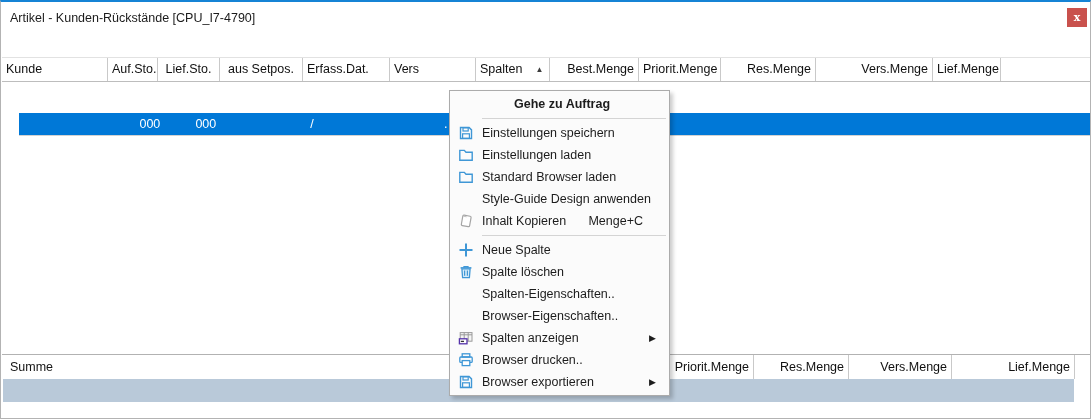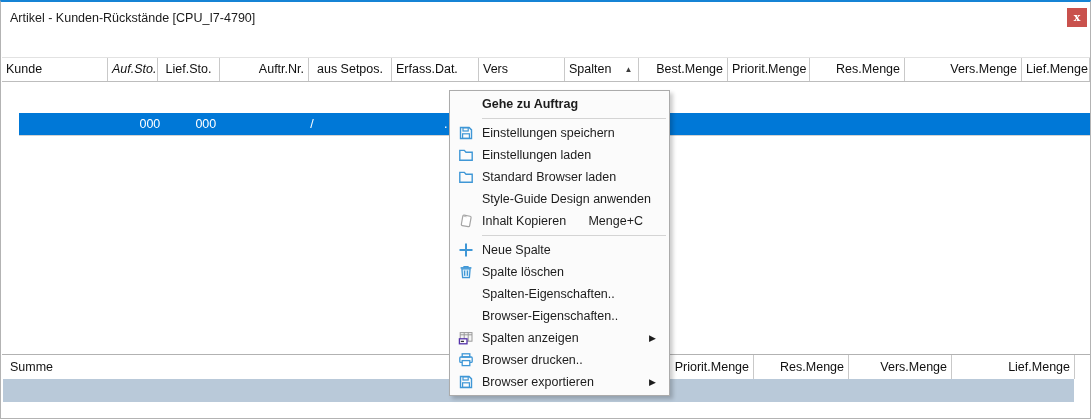--- a/index.html
+++ b/index.html
@@ -30,41 +30,40 @@
   .summary-header{position:absolute;left:1px;top:353px;width:1088px;height:24px;background:#fff;}
   .summary-label{position:absolute;left:8px;top:5px;font-size:12.5px;color:#141414;}
   .scell{position:absolute;top:0;height:24px;box-sizing:border-box;padding:5px 4px 0 0;
     border-right:1px solid #c9c9c9;text-align:right;font-size:12.5px;color:#101010;white-space:nowrap;}
   .summary-row{position:absolute;left:2px;top:377px;width:1071px;height:23px;background:#b9c9d9;}
   
   .context-menu{position:absolute;left:448px;top:88px;width:221px;box-sizing:border-box;
     background:#fbfbfb;border:1px solid #ababab;box-shadow:3px 3px 4px rgba(0,0,0,0.20);
     padding:2px 0;z-index:10;}
   .mitem{height:22px;display:flex;align-items:center;padding:0 10px 0 5px;font-size:12.5px;color:#1c1c1c;}
-  .mitem.bold{font-weight:700;}
+  .mitem.bold{font-weight:700;gap:32px;}
   .micon{width:22px;min-width:22px;height:16px;display:flex;align-items:center;justify-content:center;margin-right:5px;}
   .mlabel{white-space:nowrap;}
   .mshort{margin-left:auto;padding-right:16px;color:#1c1c1c;}
   .marrow{margin-left:auto;font-size:9px;color:#1c1c1c;padding-right:3px;line-height:1;}
   .msep{height:1px;background:#d4d4d4;margin:3px 3px 3px 32px;}
 </style>
 </head>
 <body>
 
 <div class="window" style="border-top-color: rgb(21, 131, 213);">
   <div class="title">Artikel - Kunden-Rückstände [CPU_I7-4790]</div>
   <div class="close-btn" style="background: rgb(201, 81, 77);">
     <span>x</span>
   </div>
 
   <div class="header-row">
       <div class="hcell left" style="width: 106px;"><span>Kunde</span></div>
-      <div class="hcell center" style="width: 50px; font-style: italic;"><span>Auf.Sto.</span></div>
+      <div class="hcell center" style="width: 50px;"><span>Auf.Sto.</span></div>
       <div class="hcell center" style="width: 62px;"><span>Lief.Sto.</span></div>
-      <div class="hcell right" style="width: 89px;"><span>Auftr.Nr.</span></div>
       <div class="hcell center" style="width: 83px;"><span>aus Setpos.</span></div>
       <div class="hcell left" style="width: 87px;"><span>Erfass.Dat.</span></div>
       <div class="hcell left" style="width: 86px;"><span>Vers</span></div>
       <div class="hcell left" style="width: 74px;"><span>Spalten</span><span class="sort">▲</span></div>
       <div class="hcell right" style="width: 89px;"><span>Best.Menge</span></div>
       <div class="hcell right" style="width: 82px;"><span>Priorit.Menge</span></div>
       <div class="hcell right" style="width: 95px;"><span>Res.Menge</span></div>
       <div class="hcell right" style="width: 117px;"><span>Vers.Menge</span></div>
       <div class="hcell right" style="width: 68px;"><span>Lief.Menge</span></div>
     </div>

